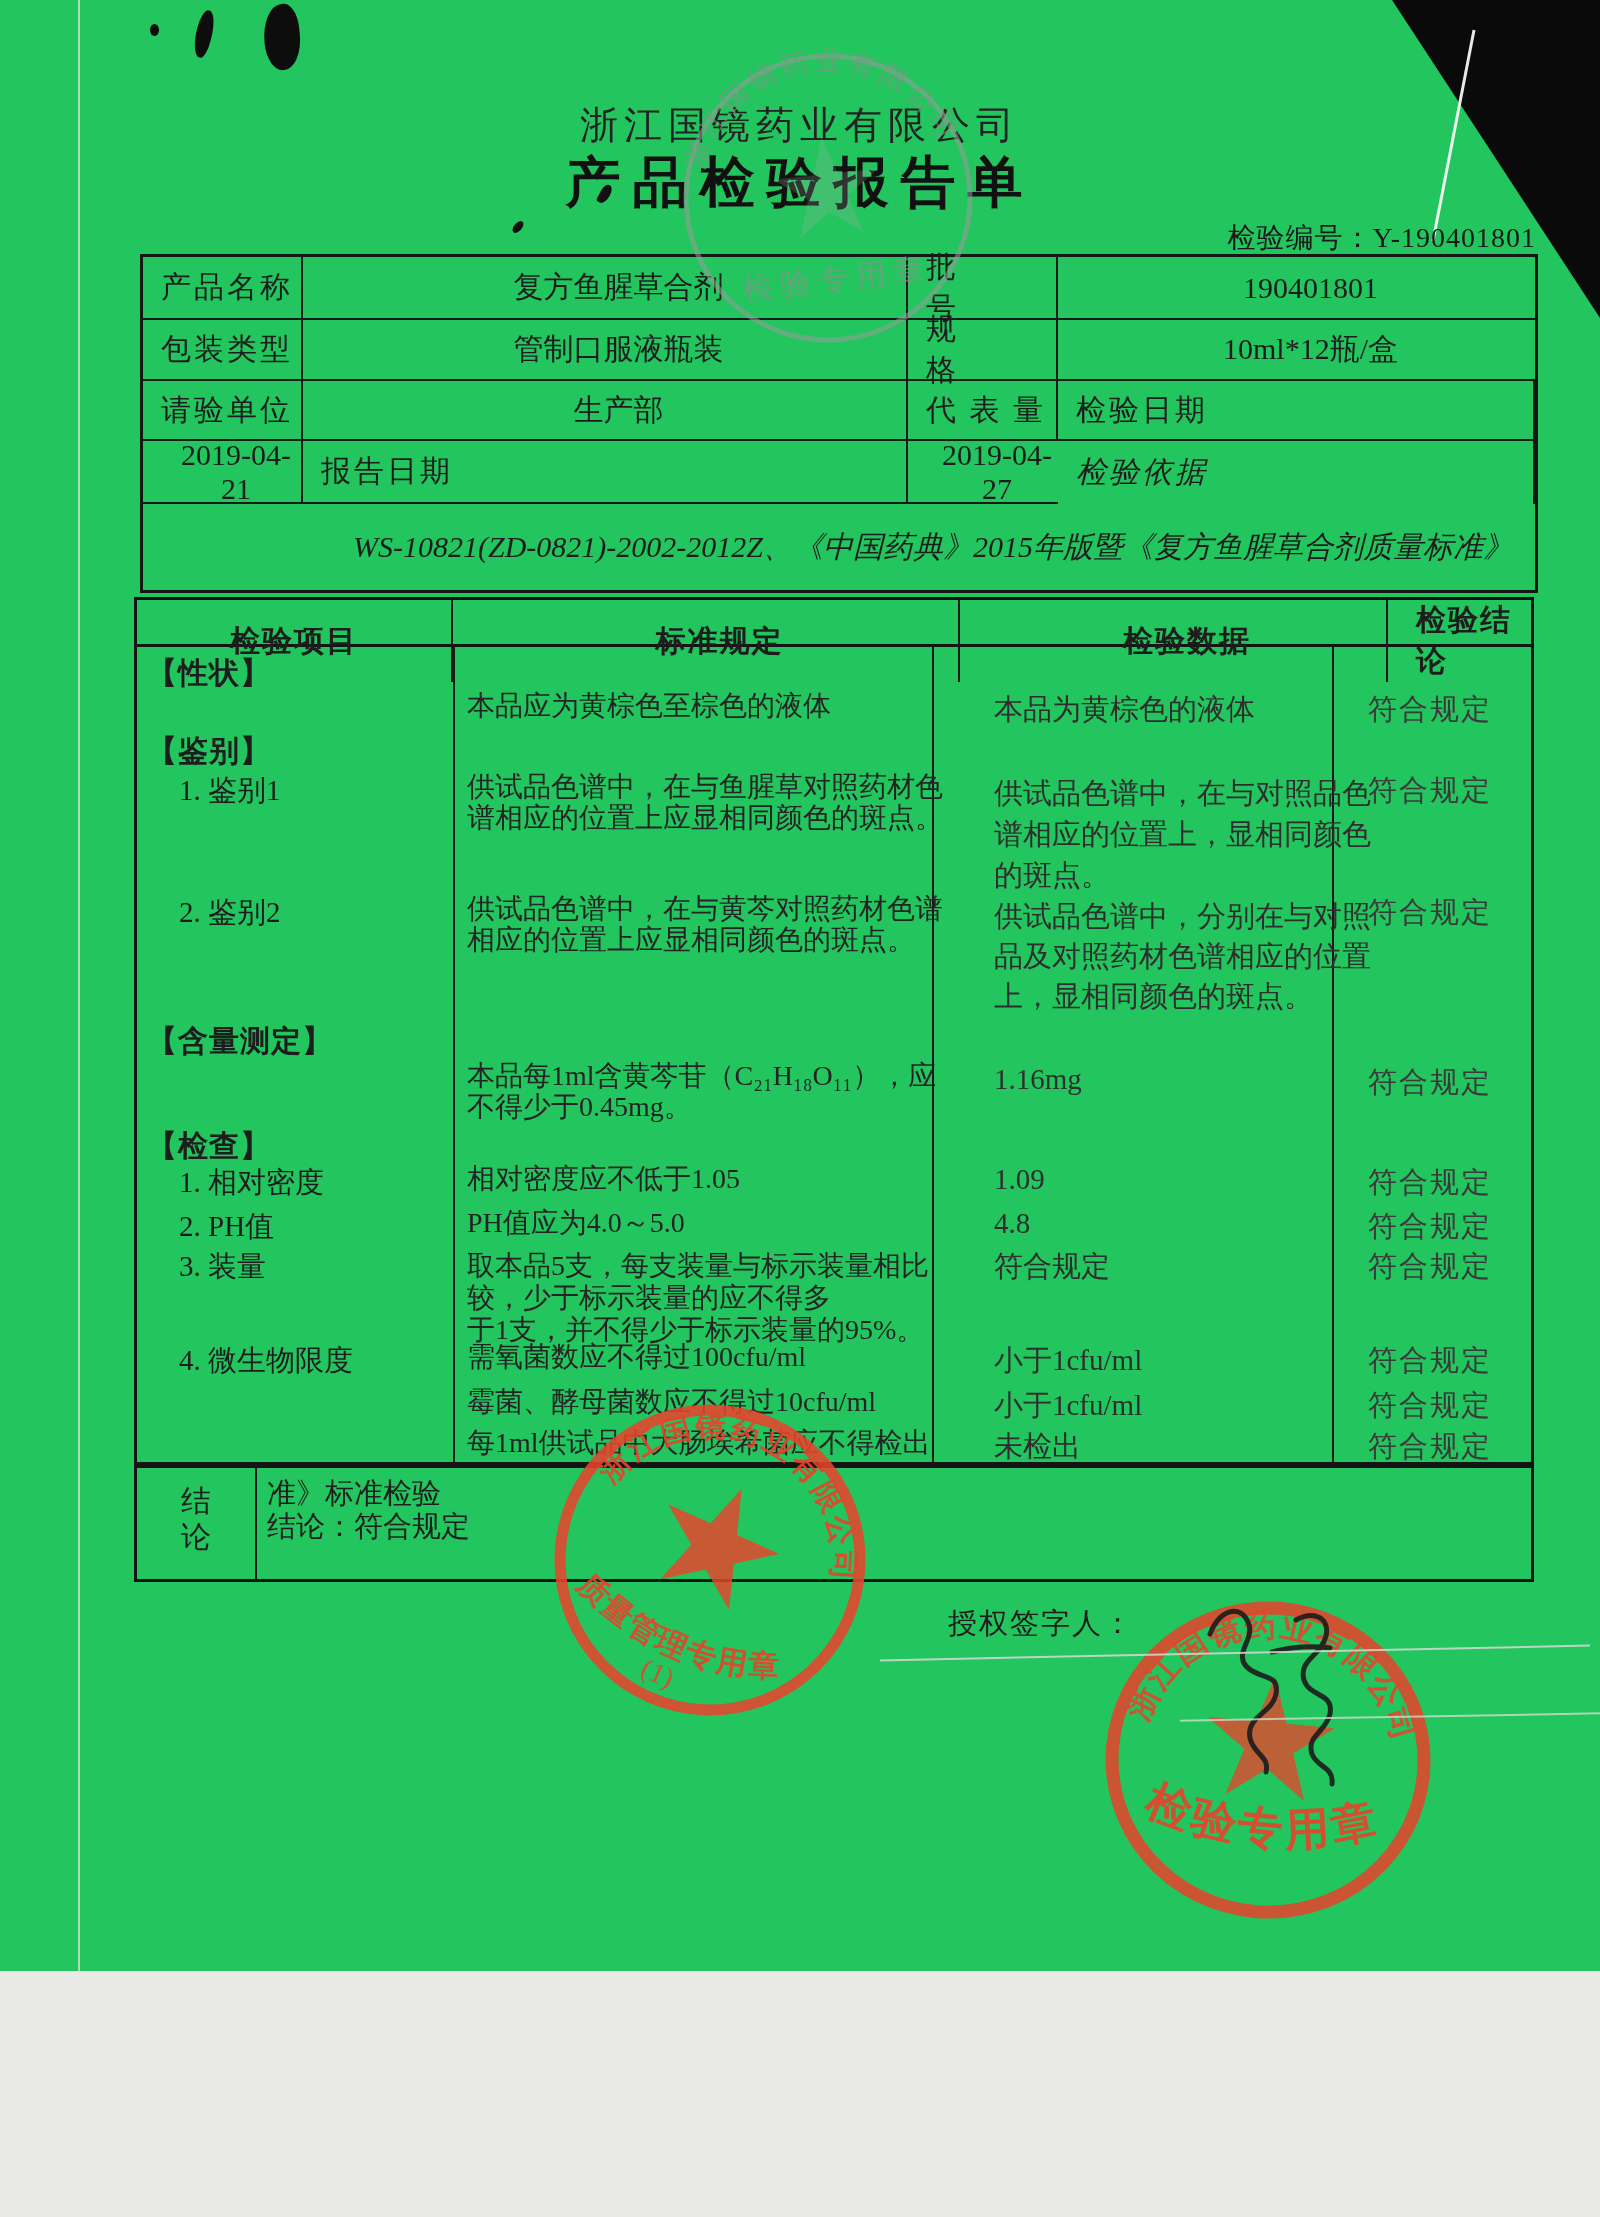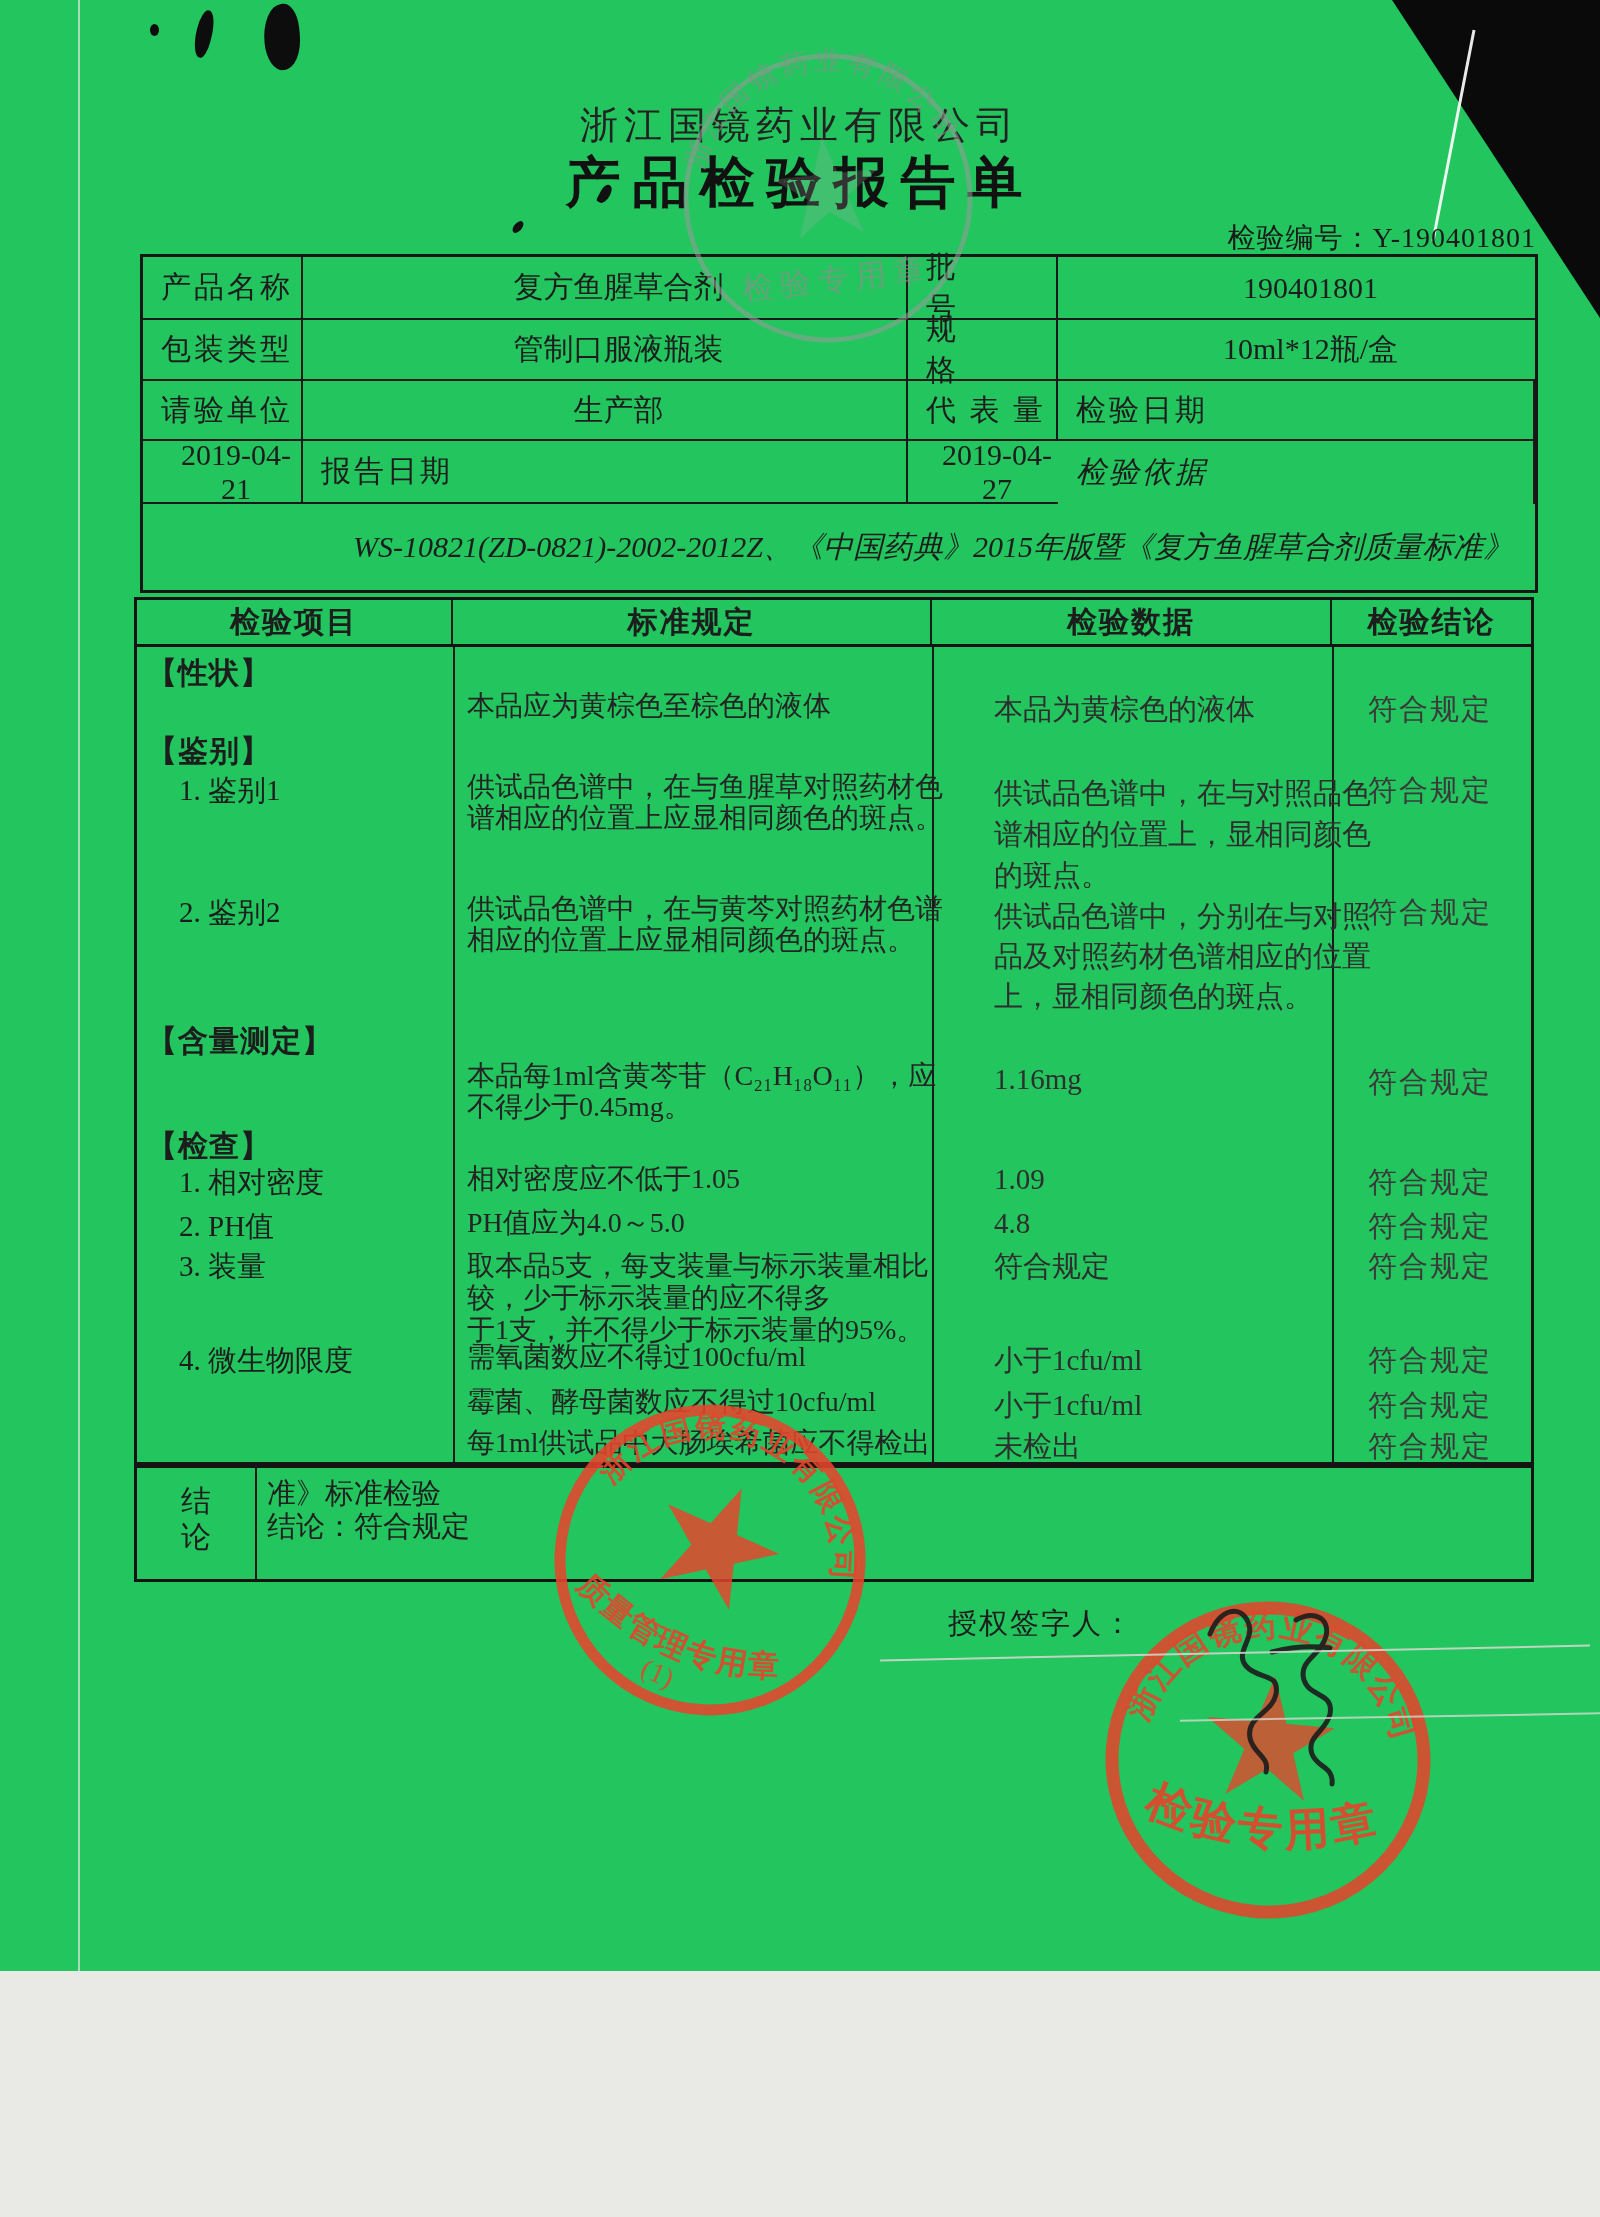--- a/index.html
+++ b/index.html
@@ -33,21 +33,21 @@
   .cell{border-right:2px solid #1a1a1a;border-bottom:2px solid #1a1a1a;display:flex;align-items:center;}
   .cell.lastcol{border-right:none;}
   .cell.lastrow{border-bottom:none;font-style:italic;}
   .lab{padding-left:18px;letter-spacing:3px;}
   .val{justify-content:center;text-align:center;padding-left:28px;}
   .span3{grid-column:2 / 5;}
 
   
   .res-table{left:134px;top:597px;width:1394px;height:865px;border:3px solid #141414;}
   .res-head{position:absolute;left:0;top:0;width:100%;height:44px;display:grid;
-            grid-template-columns:316px 479px 400px 1fr;border-bottom:3px solid #141414;}
+            grid-template-columns:316px 479px 400px 1fr;border-bottom:3px solid #141414;gap:28px;}
   .res-head div{display:flex;align-items:center;justify-content:center;font-size:30px;font-weight:700;
                 border-right:2px solid #1a1a1a;letter-spacing:2px;}
   .res-head div:last-child{border-right:none;}
   .res-body{position:absolute;left:0;top:47px;right:0;bottom:0;}
   .vline{position:absolute;top:0;bottom:0;width:2px;background:#1a1a1a;}
   .v1{left:316px;}.v2{left:795px;}.v3{left:1195px;}
   .sec{font-size:30px;font-weight:700;letter-spacing:1px;}
   .item{font-size:29px;}
   .std{left:330px;width:482px;font-size:28px;line-height:31px;white-space:pre-line;color:#242424;}
   .dat{left:812px;width:378px;font-size:29px;color:#2e2e2e;white-space:pre-line;margin-left:45px;}

